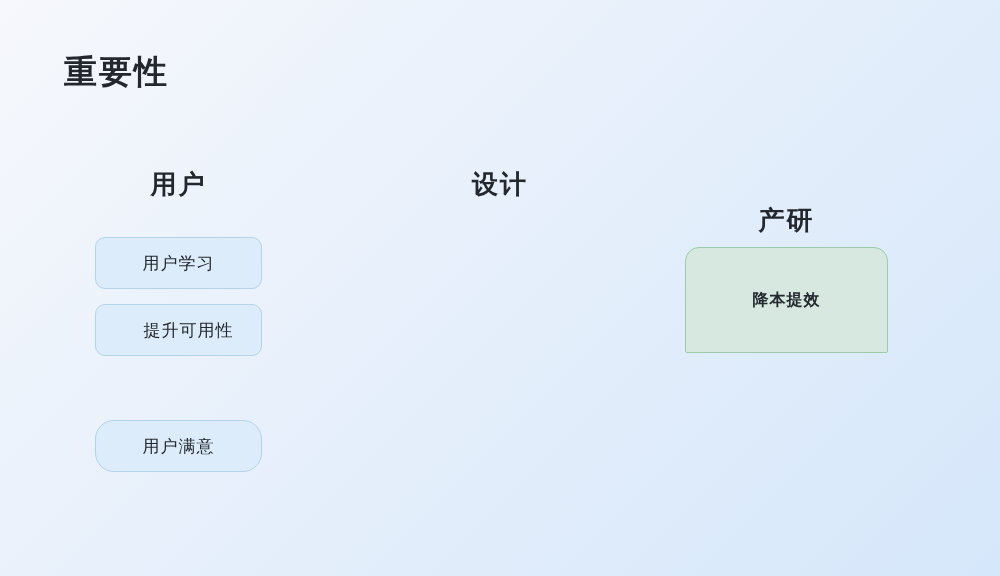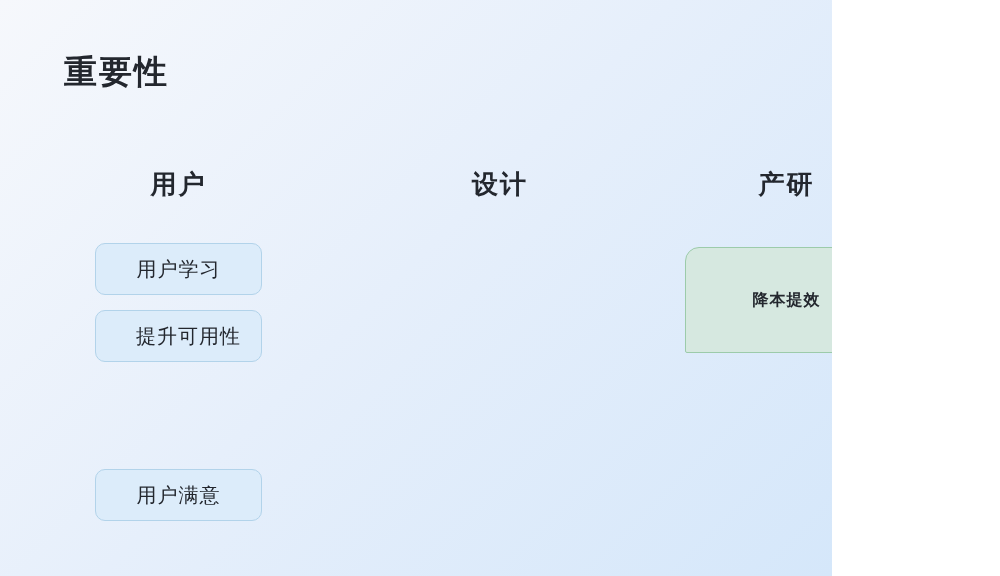--- a/index.html
+++ b/index.html
@@ -3,21 +3,21 @@
 <meta charset="utf-8">
 <style>
   * { margin: 0; padding: 0; box-sizing: border-box; }
   html, body { width: 1000px; height: 576px; }
   body {
     font-family: "Liberation Sans", "DejaVu Sans", sans-serif;
     color: #23272e;
   }
   .slide {
     position: relative;
-    width: 832px;
+    width: 1000px;
     height: 576px;
     overflow: hidden;
     background: linear-gradient(135deg, #f6f8fc 0%, #e6effb 48%, #d5e7fa 100%);
   }
   .slide-title {
     position: absolute;
     left: 64px;
     top: 50px;
     font-size: 33px;
     font-weight: 800;
@@ -28,42 +28,41 @@
     position: absolute;
     top: 167px;
     font-size: 26px;
     font-weight: 700;
     letter-spacing: 2px;
     text-align: center;
     color: #23272e;
   }
   .col-header.user   { left: 95px;  width: 167px; }
   .col-header.design { left: 400px; width: 200px; }
-  .col-header.prod   { left: 685px; width: 203px; }
+  .col-header.prod   { left: 685px; width: 203px; margin-top: 36px; }
 
   .blue-box {
     position: absolute;
     left: 95px;
     width: 167px;
     height: 52px;
     background: #dcecfa;
     border: 1.5px solid #b2d3ea;
     border-radius: 10px;
     display: flex;
     align-items: center;
     justify-content: center;
-    font-size: 20px;
+    font-size: 17px;
     font-weight: 500;
     letter-spacing: 1px;
-    margin-top: 6px;
   }
   .blue-box.b1 { top: 237px; }
   .blue-box.b2 { top: 304px; padding-left: 20px; }
   .blue-box.b3 { top: 371px; }
-  .blue-box.b4 { top: 463px; }
+  .blue-box.b4 { top: 420px; border-radius: 19px; }
 
   .design-circle {
     position: absolute;
     left: 407px;
     top: 260px;
     width: 186px;
     height: 186px;
     border-radius: 50%;
     background: #f6f2ea;
     border: 1px solid #c9ab8a;

